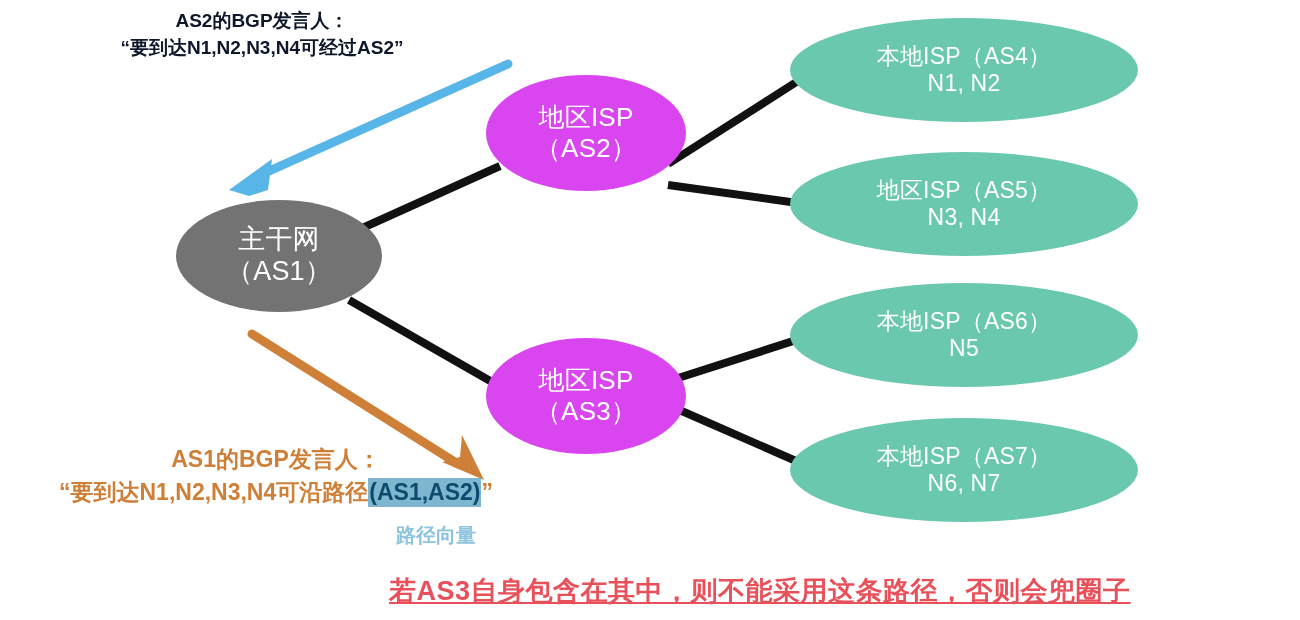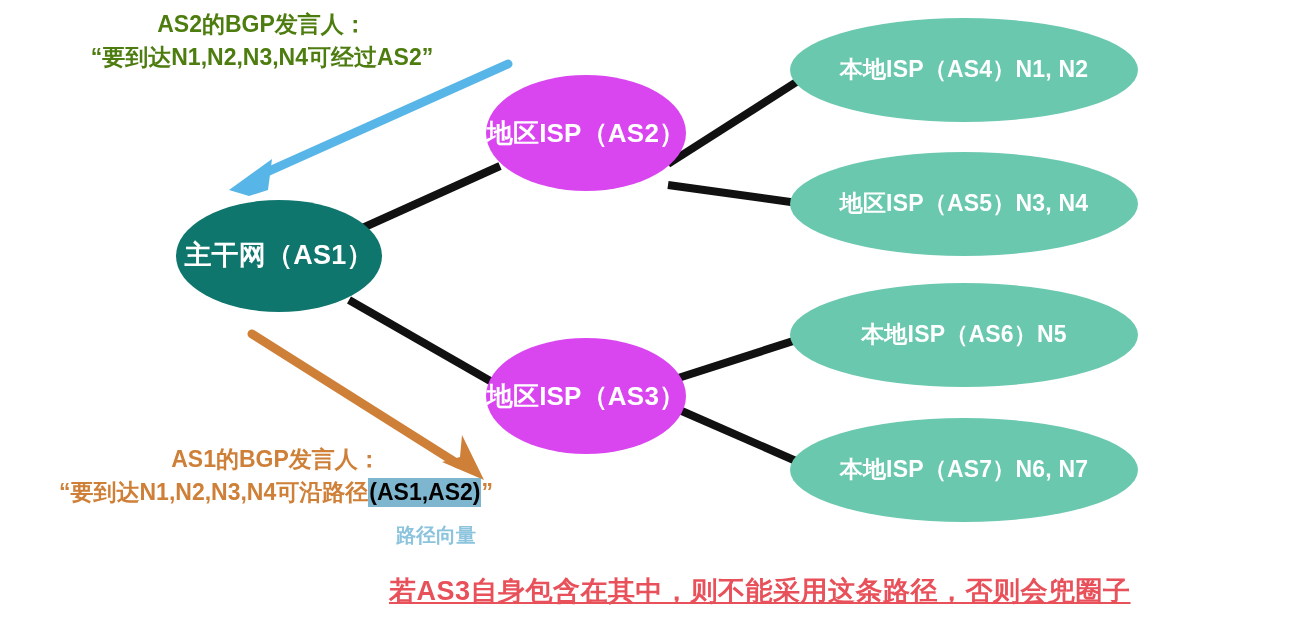--- a/index.html
+++ b/index.html
@@ -8,46 +8,46 @@
     background:#ffffff;
     font-family:"Liberation Sans","DejaVu Sans",sans-serif;
     overflow:hidden;
     position:relative;
   }
   #stage{position:absolute;left:0;top:0;width:1300px;height:620px;}
   #wires{position:absolute;left:0;top:0;width:1300px;height:620px;}
 
   .node{
     position:absolute;
-    display:flex;flex-direction:row;
+    display:flex;flex-direction:column;
     align-items:center;justify-content:center;
     border-radius:50%;
     color:#ffffff;
-    font-weight:bold;
+    font-weight:normal;
     text-align:center;
     line-height:1.18;
     letter-spacing:.2px;
     z-index:3;
   }
   .node .l1,.node .l2{display:block;white-space:nowrap;}
 
-  .n-backbone{background:#0f766e;text-align:center;}
+  .n-backbone{background:#737373;text-align:center;}
   .n-regional{background:#d946ef;}
   .n-local{background:#6ac8ae;}
 
   
   .ann{position:absolute;font-weight:bold;white-space:nowrap;z-index:4;}
   .ann .ln{display:block;}
 
-  .ann-as2{color:#4d7c0f;font-size:23px;line-height:1.42;text-align:center;}
+  .ann-as2{color:#0f172a;font-size:19px;line-height:1.42;text-align:center;}
   .ann-as1{color:#cf8038;font-size:23px;line-height:1.42;text-align:center;}
 
   .hl{
     background:#7fb6cf;
-    color:#000000;
+    color:#0c4a6e;
     padding:1px 1px 2px 1px;
   }
 
   .ann-vector{
     color:#8cc4dd;font-size:20px;
     text-shadow:
       -1.5px -1.5px 0 #fff, 1.5px -1.5px 0 #fff,
       -1.5px  1.5px 0 #fff, 1.5px  1.5px 0 #fff;
   }
   .ann-warn{

